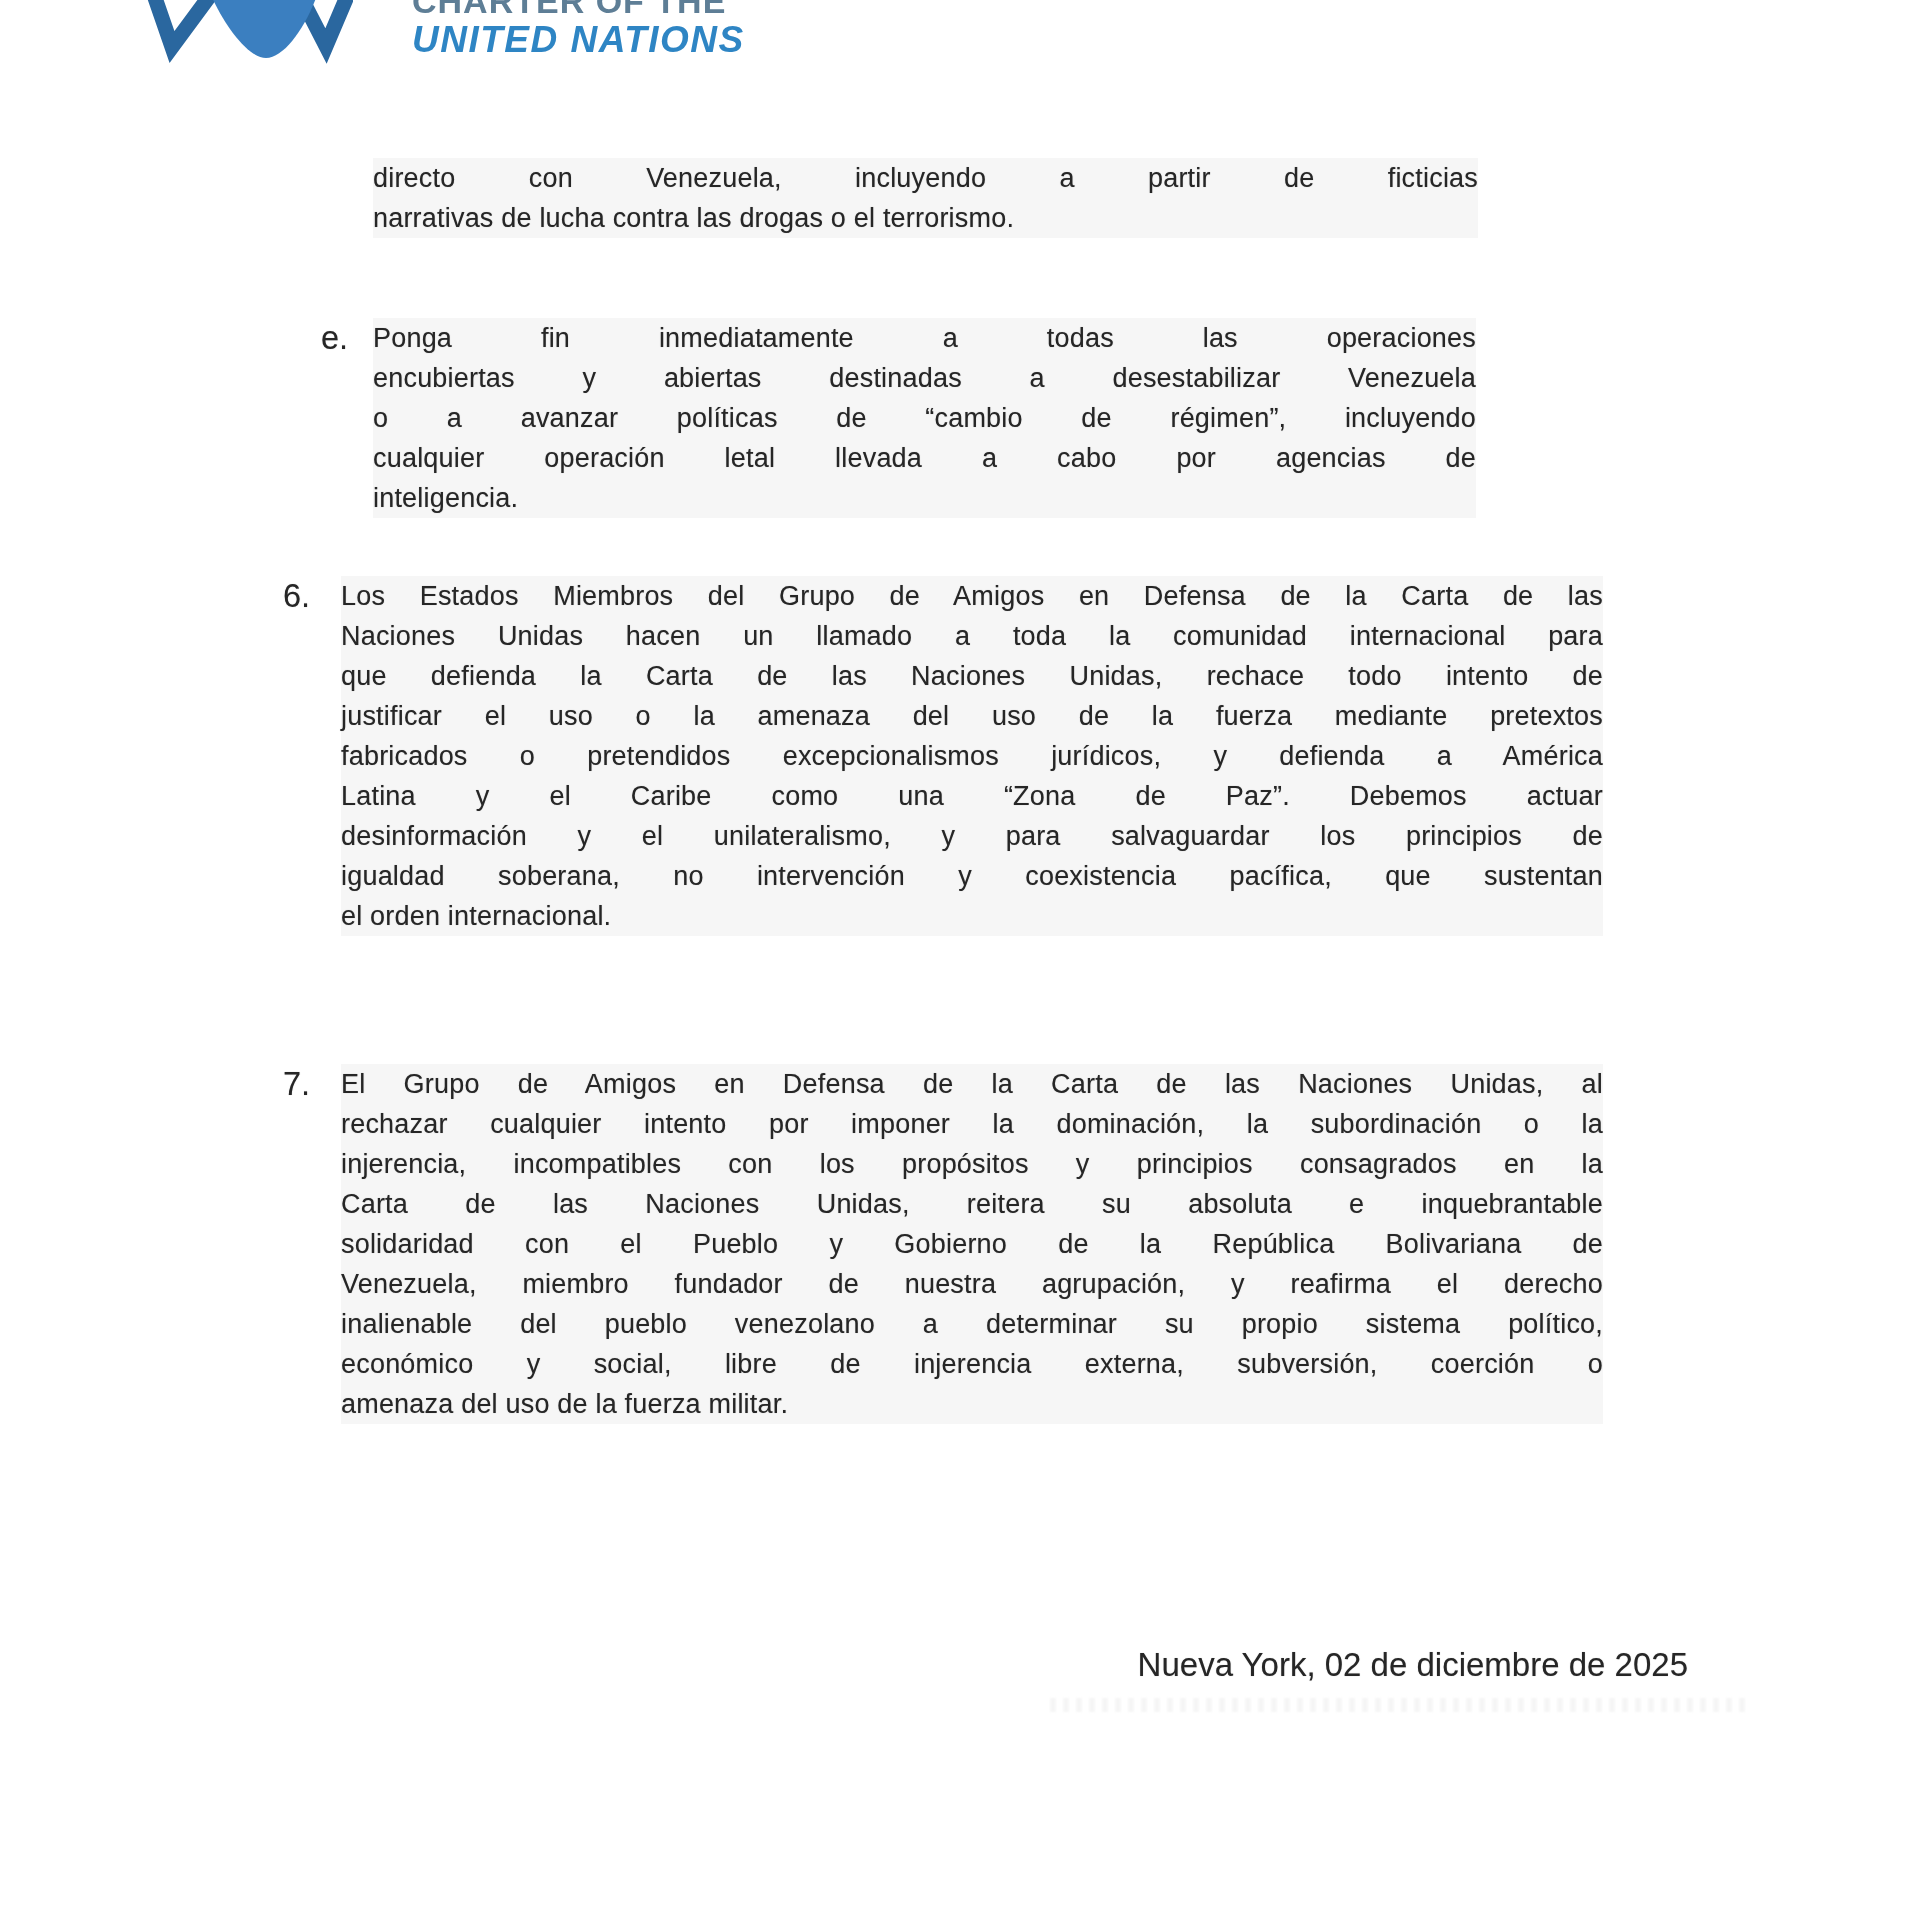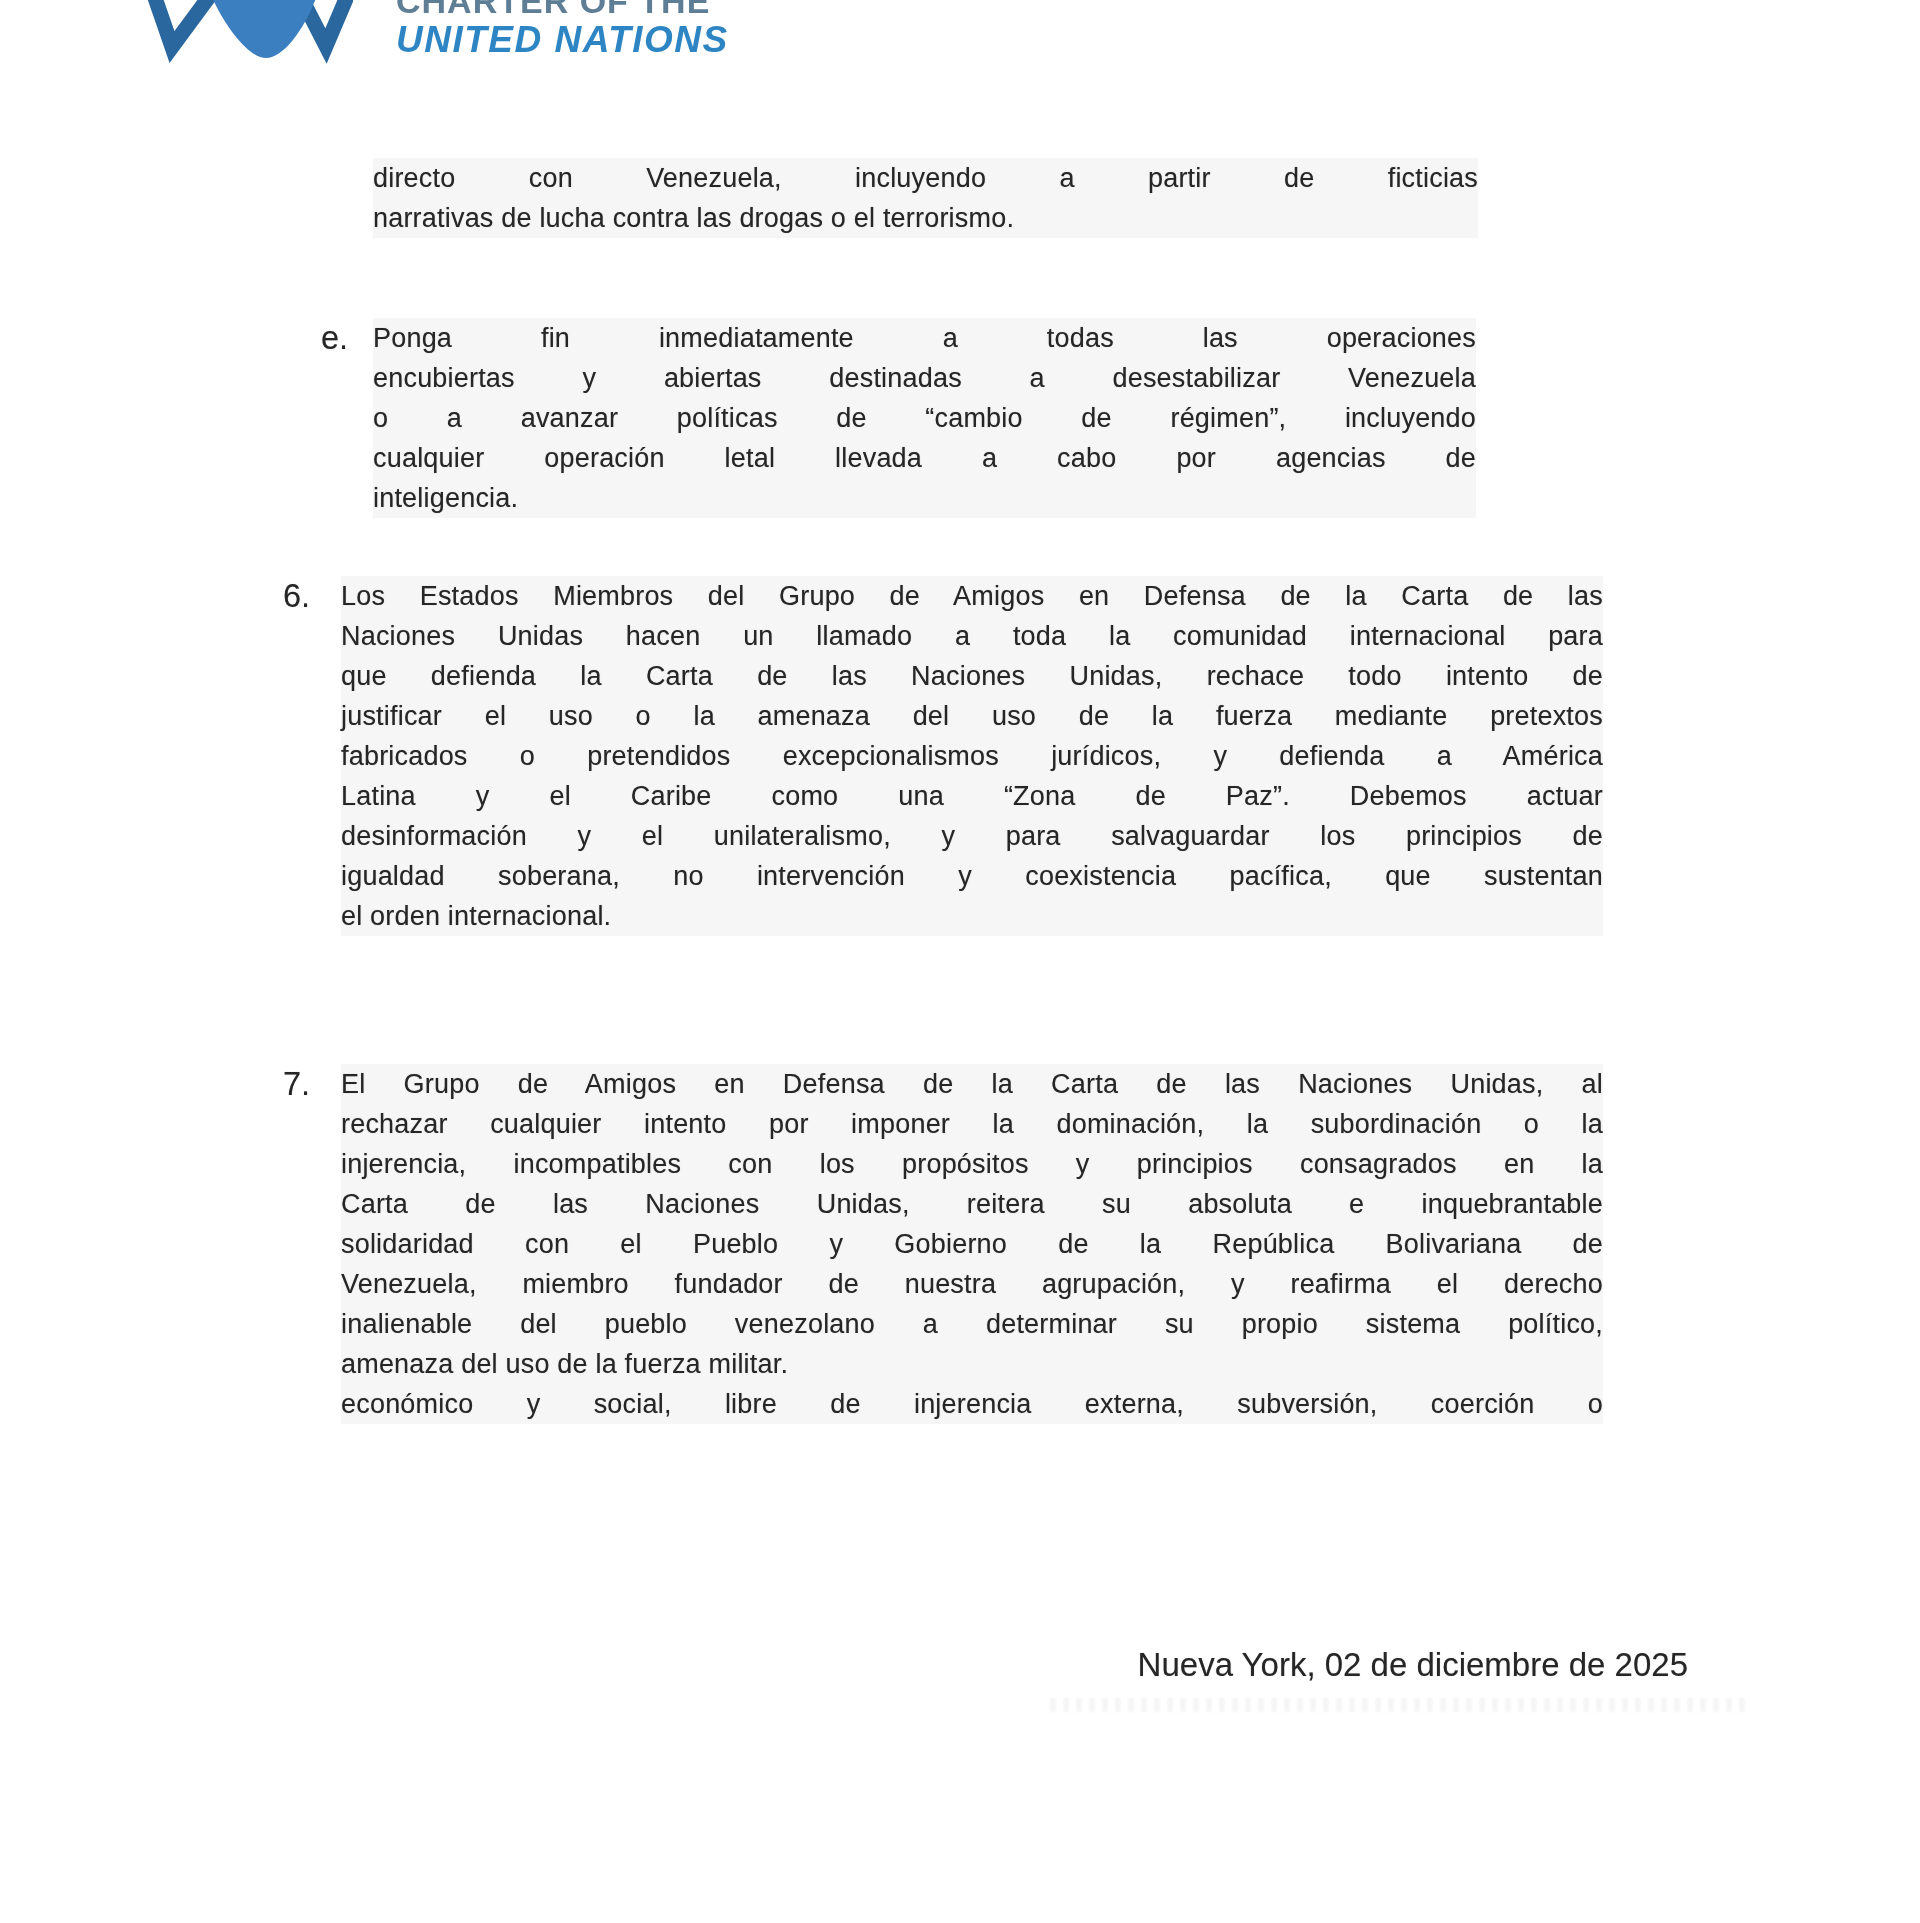--- a/index.html
+++ b/index.html
@@ -6,21 +6,21 @@
   .page{
     position:relative;
     width:1920px;height:1923px;
     background:#ffffff;
     overflow:hidden;
     font-family:"Liberation Sans", sans-serif;
     color:#262626;
   }
   
   .logo-icon{position:absolute;left:138px;top:0;width:215px;height:64px;overflow:hidden;}
-  .logo-text{position:absolute;left:396px;top:0;height:70px;overflow:hidden;}
+  .logo-text{position:absolute;left:412px;top:0;height:70px;overflow:hidden;}
   .logo-line1{
     font-weight:bold;font-size:34px;letter-spacing:1px;
     color:#5e7e96;margin-top:-18px;line-height:38px;white-space:nowrap;
   }
   .logo-line2{
     font-weight:bold;font-size:37px;letter-spacing:1.5px;
     color:#2e85c4;line-height:40px;white-space:nowrap;font-style:italic;
   }
   
   .para{position:absolute;}
@@ -97,21 +97,21 @@
 
   <div class="para" style="left:341px;top:1064px;width:1262px;">
     <span class="marker" style="left:-58px;">7.</span>
     <div class="tline j">El Grupo de Amigos en Defensa de la Carta de las Naciones Unidas, al</div>
     <div class="tline j">rechazar cualquier intento por imponer la dominación, la subordinación o la</div>
     <div class="tline j">injerencia, incompatibles con los propósitos y principios consagrados en la</div>
     <div class="tline j">Carta de las Naciones Unidas, reitera su absoluta e inquebrantable</div>
     <div class="tline j">solidaridad con el Pueblo y Gobierno de la República Bolivariana de</div>
     <div class="tline j">Venezuela, miembro fundador de nuestra agrupación, y reafirma el derecho</div>
     <div class="tline j">inalienable del pueblo venezolano a determinar su propio sistema político,</div>
+    <div class="tline j">económico y social, libre de injerencia externa, subversión, coerción o</div>
     <div class="tline last">amenaza del uso de la fuerza militar.</div>
-    <div class="tline j">económico y social, libre de injerencia externa, subversión, coerción o</div>
   </div>
 
   <div class="dateline">Nueva York, 02 de diciembre de 2025</div>
 
   <div class="scan-smudge"></div>
 
 </div>
 
 </body></html>

